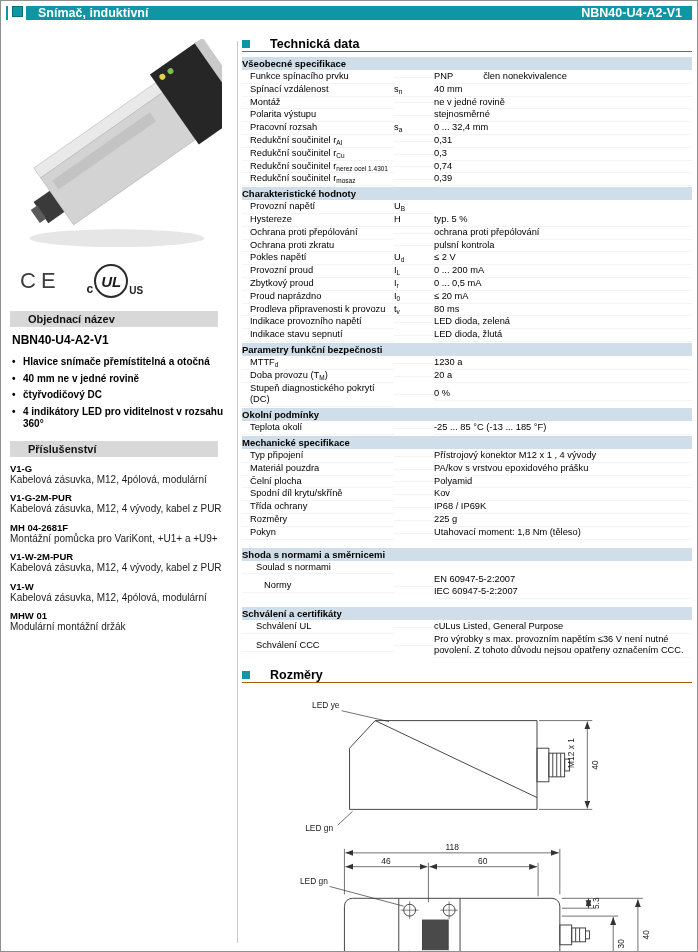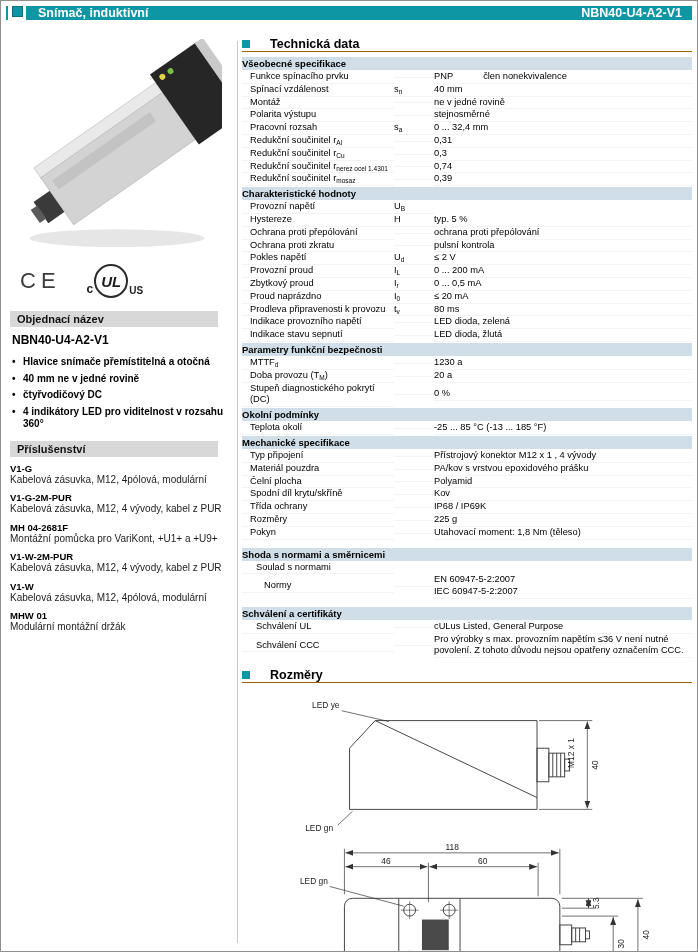--- a/index.html
+++ b/index.html
@@ -25,21 +25,21 @@
   .sec-heading .ht { font-weight:bold; font-size:12.5px; }
 
   
   .photo { display:block; margin:4px 0 2px 2px; }
   .marks { display:flex; align-items:center; gap:26px; margin:4px 0 10px 10px; height:40px; }
   .ce { font-size:22px; color:#3d3d3d; letter-spacing:5px; }
   .ul-wrap { display:flex; align-items:flex-end; gap:1px; }
   .ul-c { font-size:12px; font-weight:bold; color:#222; margin-bottom:2px; }
   .ul-circle { width:34px; height:34px; border:2.5px solid #2b2b2b; border-radius:50%; display:flex; align-items:center; justify-content:center; font-weight:bold; font-style:italic; font-size:15px; color:#1c1c1c; }
   .ul-us { font-size:10px; font-weight:bold; color:#222; margin-bottom:2px; }
-  .band { background:#d8d8d8; font-weight:bold; font-size:11px; color:#111; padding:2px 7px; margin:6px 14px 6px 0; }
+  .band { background:#d8d8d8; font-weight:bold; font-size:11px; color:#111; padding:2px 18px; margin:6px 14px 6px 0; }
   .order-code { font-weight:bold; font-size:12px; margin:2px 0 9px 2px; }
   ul.features { list-style:none; margin:0 0 10px 0; padding:0; }
   ul.features li { position:relative; padding-left:13px; font-weight:bold; font-size:10px; line-height:12.5px; margin-bottom:4px; }
   ul.features li::before { content:"\2022"; position:absolute; left:2px; }
   .acc-list { margin-top:2px; }
   .acc-item { margin-bottom:8px; }
   .acc-code { font-weight:bold; font-size:9.5px; line-height:11px; }
   .acc-desc { font-size:10px; color:#1d1d1d; margin-top:1px; line-height:9.5px; }
 
   

